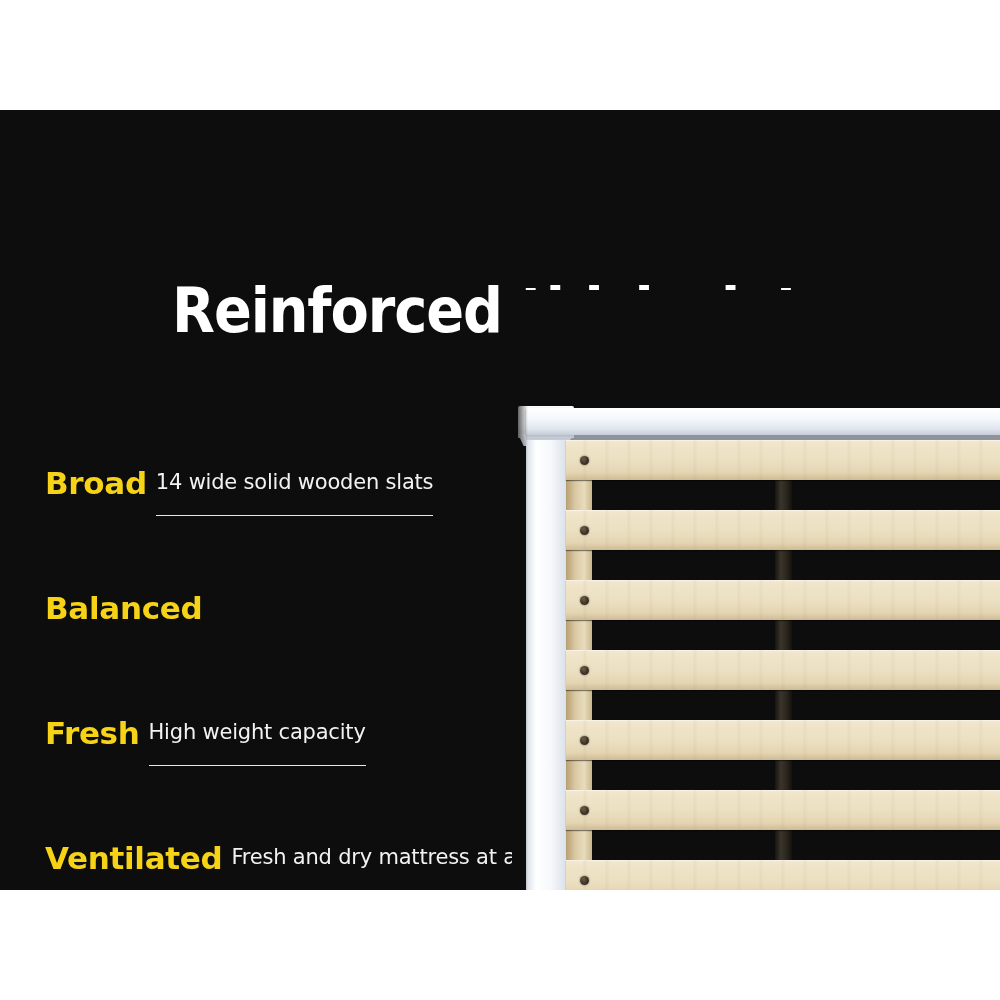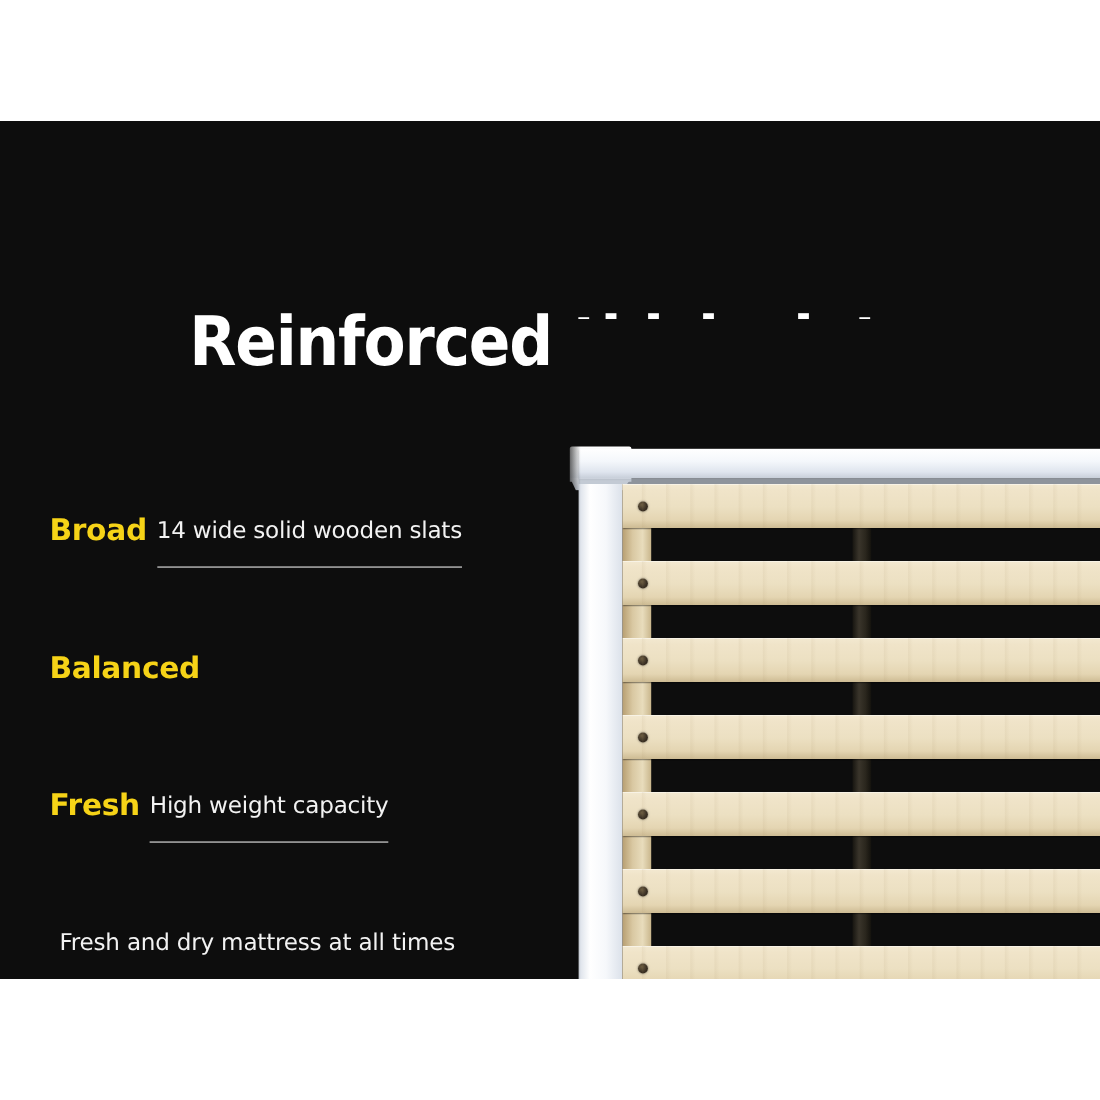--- a/index.html
+++ b/index.html
@@ -53,21 +53,21 @@
     position:relative;
     height:125px;
     display:flex;
     align-items:flex-start;
   }
 
   .feat-key {
     color:#F6D317;
     font-family:"DejaVu Sans", sans-serif;
     font-weight:700;
-    font-size:27px;
+    font-size:31px;
     line-height:36px;
     letter-spacing:-0.3px;
     white-space:nowrap;
     flex:0 0 auto;
   }
 
   .feat-val {
     position:relative;
     margin-left:9px;
     color:#f2f2f2;
@@ -202,20 +202,21 @@
       <div class="feature">
         <span class="feat-key">Balanced</span>
       </div>
 
       <div class="feature">
         <span class="feat-key">Fresh</span>
         <span class="feat-val">High weight capacity</span>
       </div>
 
       <div class="feature">
+        <span class="feat-key">Ventilated</span>
         <span class="feat-val">Fresh and dry mattress at all times</span>
       </div>
 
     </div>
 
     <div id="photo">
       <div class="post-cap"></div>
       <div class="post-cap-bevel"></div>
       <div class="rail-top"></div>
       <div class="rail-top-edge"></div>

